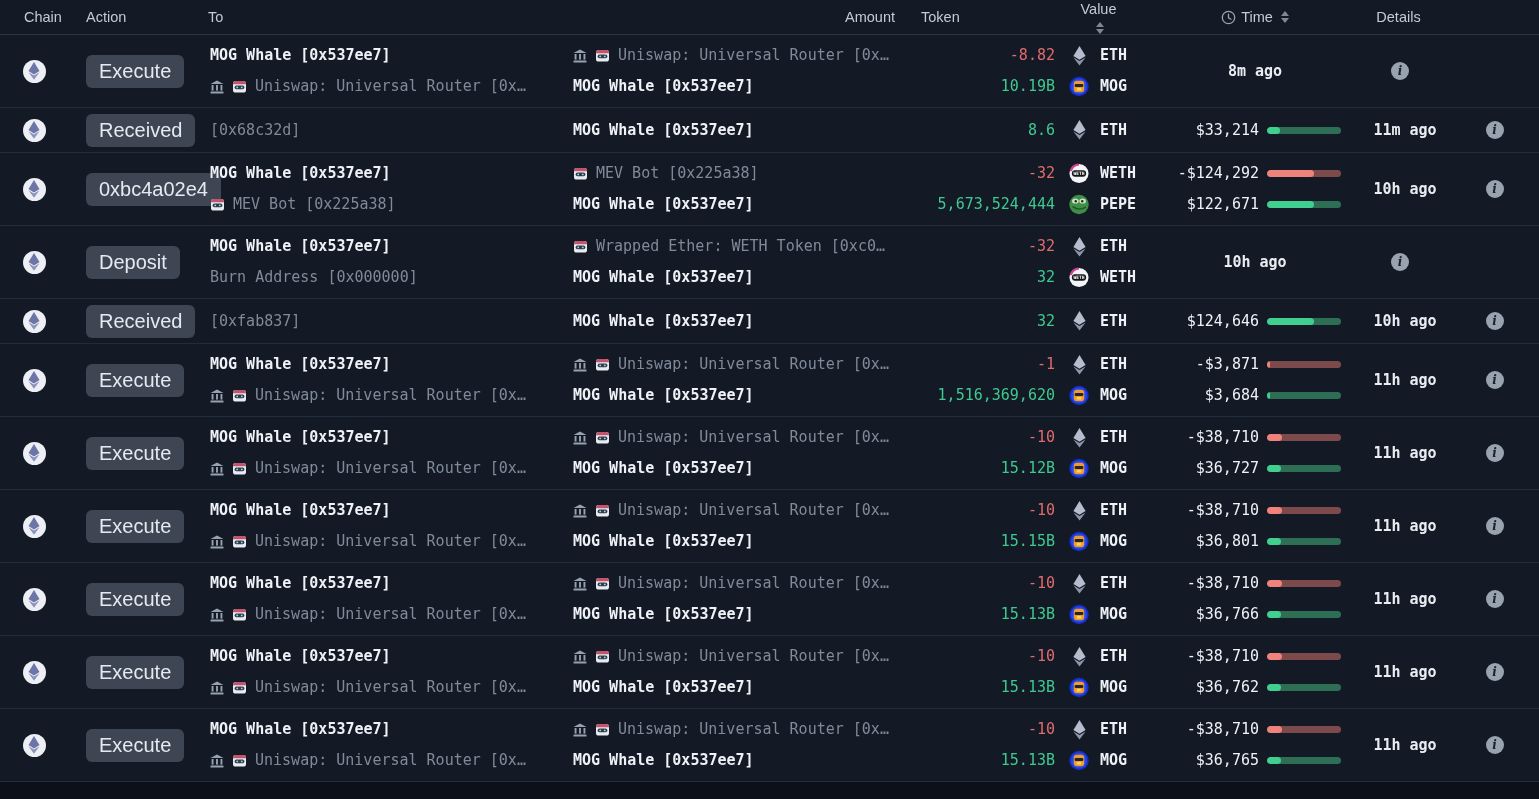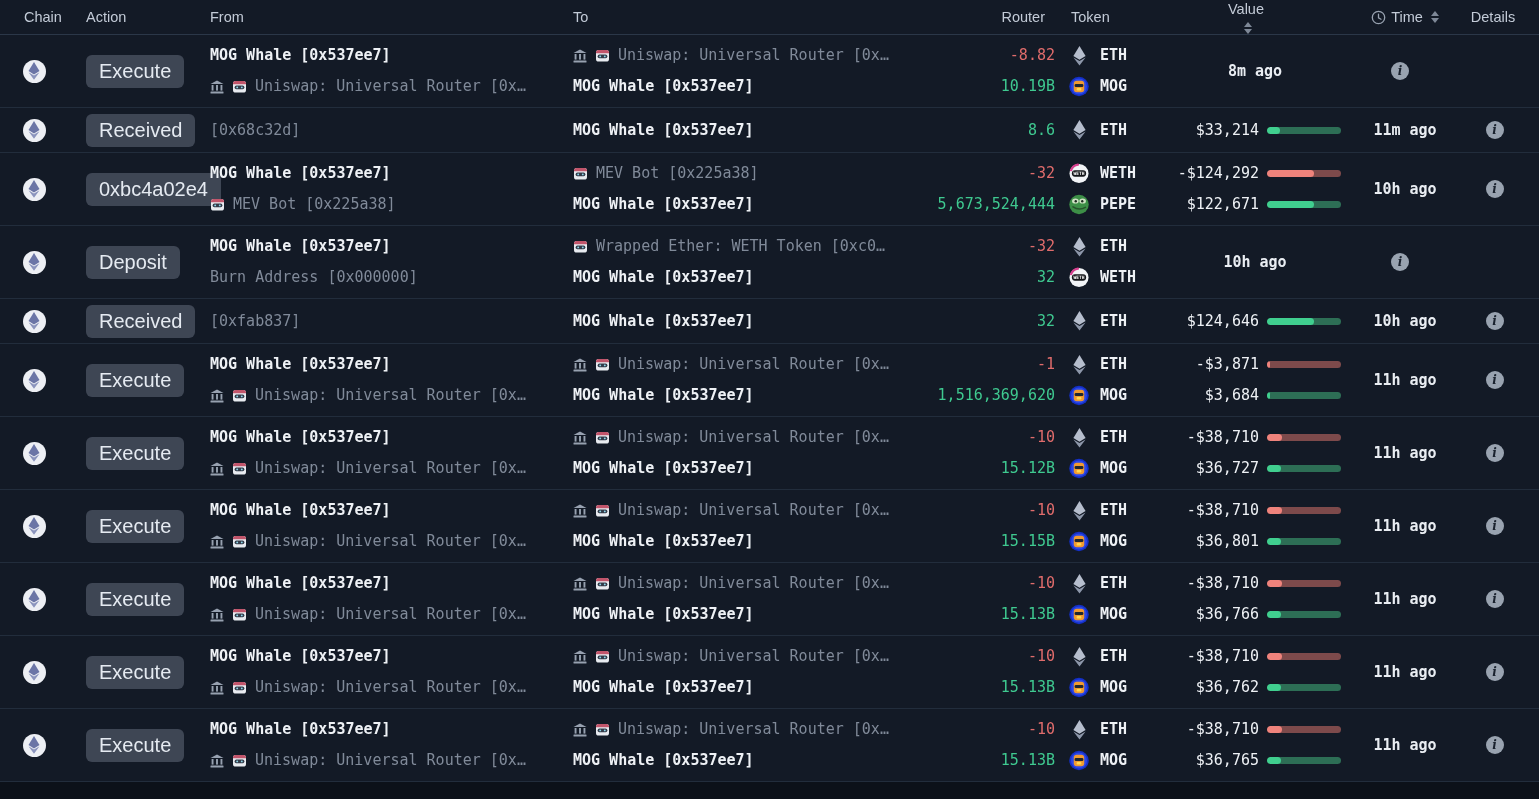--- a/index.html
+++ b/index.html
@@ -83,28 +83,25 @@
 <body>
 
 <div class="table">
   <div class="grid-row thead">
     <div class="th th-chain">
         <span>Chain</span>
       </div>
     <div class="th th-action">
         <span>Action</span>
       </div>
-    <div class="th th-from">
-        <span>From</span>
-      </div>
     <div class="th th-to">
         <span>To</span>
       </div>
     <div class="th th-amount">
-        <span>Router</span>
+        <span>Amount</span>
       </div>
     <div class="th th-token">
         <span>Token</span>
       </div>
     <div class="th th-value">
       <span>Value</span>
       <span class="sort">
           <i class="up"></i>
           <i class="down"></i>
         </span>

